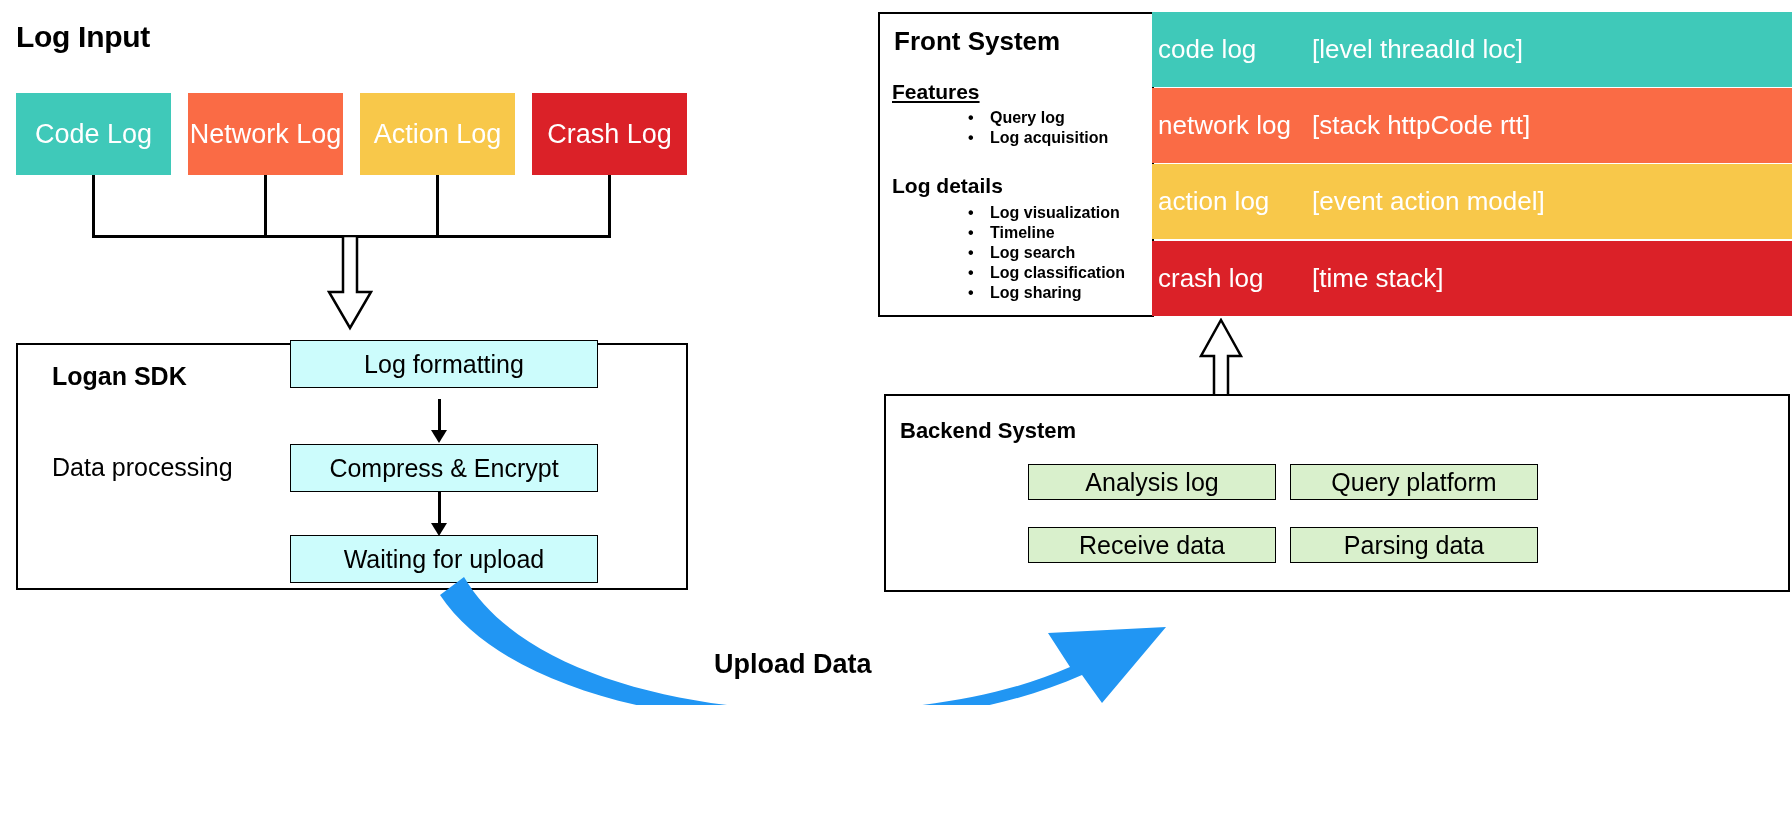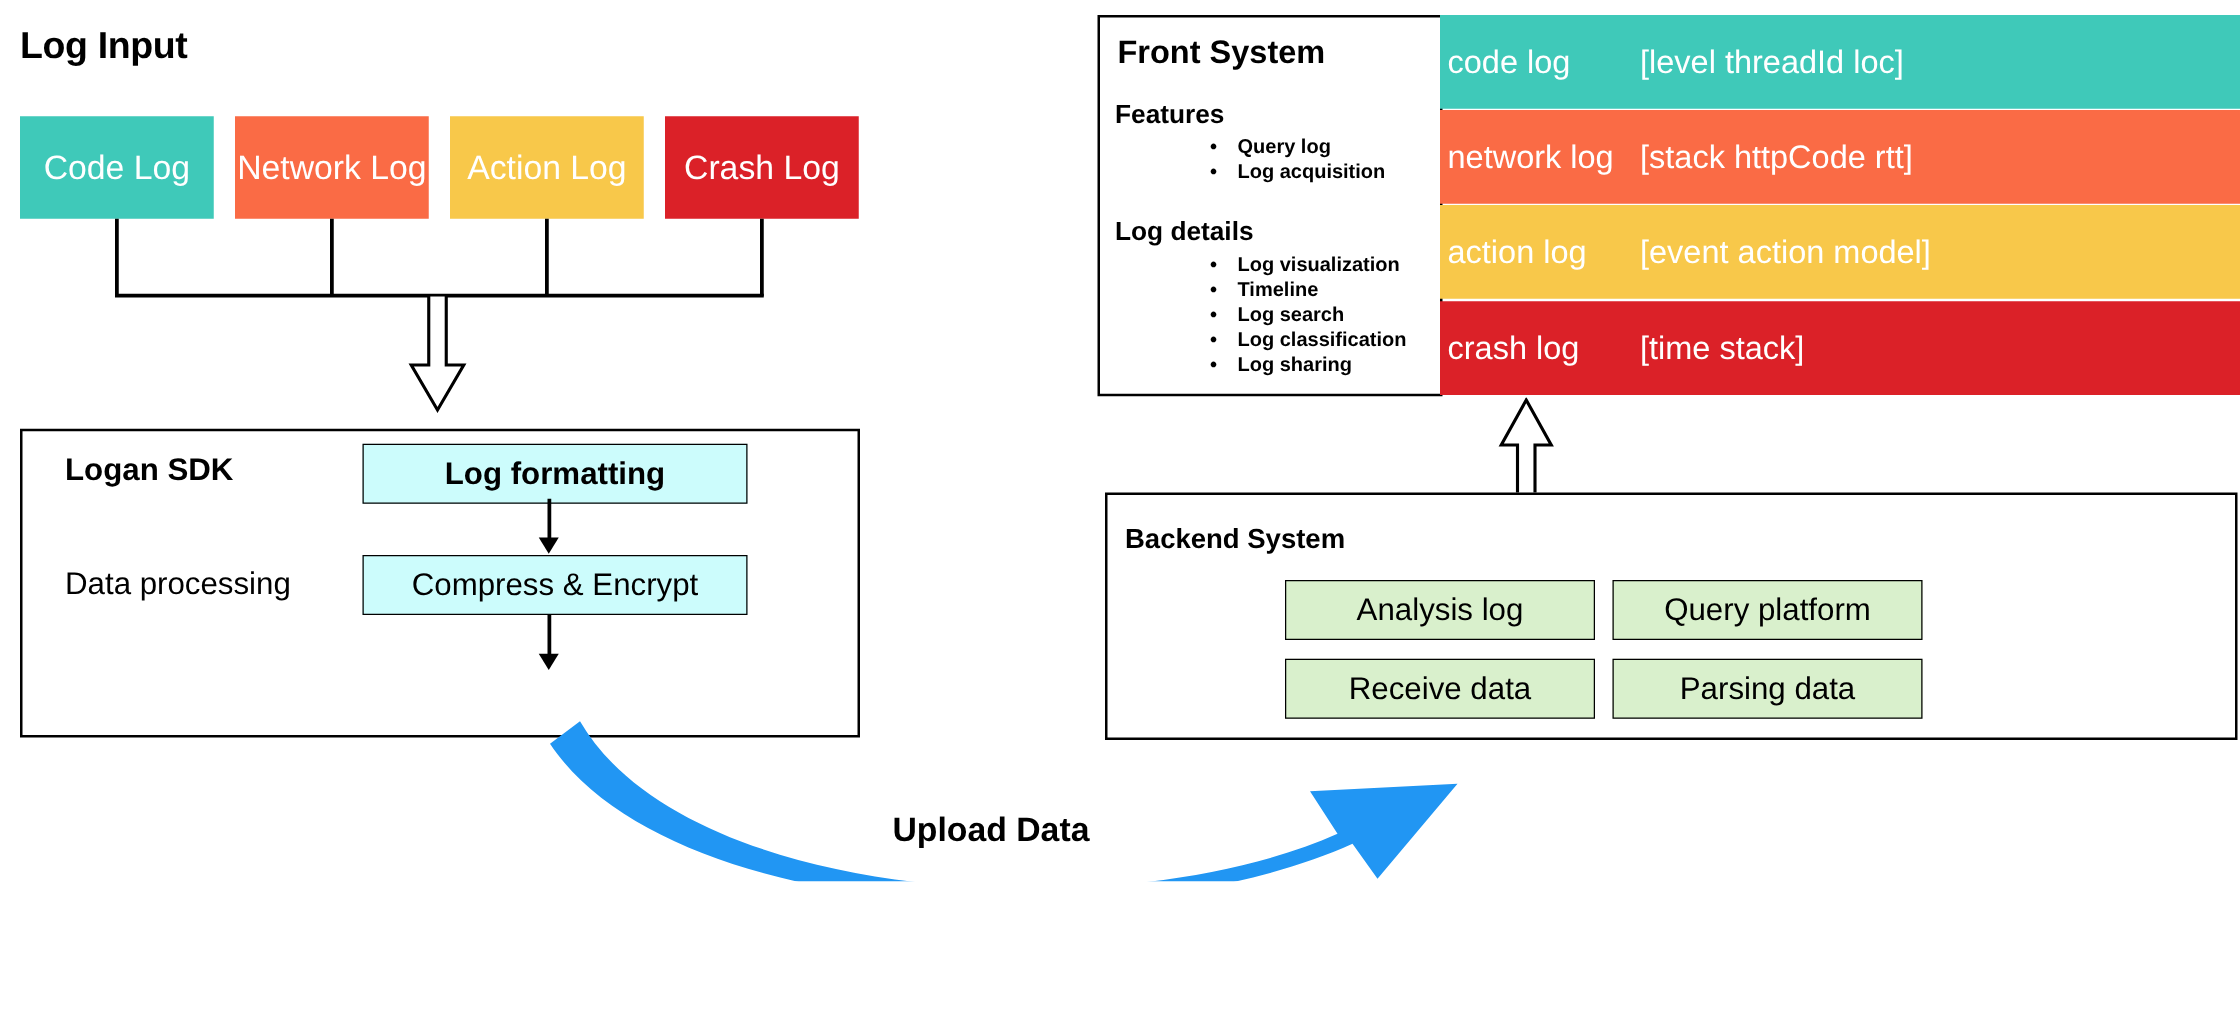--- a/index.html
+++ b/index.html
@@ -53,21 +53,21 @@
   #logan-subtitle {
     left: 52px; top: 453px;
     font-size: 25px; font-weight: 400; color: #000;
   }
   .sdk-box {
     display: flex; align-items: center; justify-content: center;
     background: #CCFCFC; border: 1.5px solid #000;
     font-size: 25px; color: #000; height: 48px; width: 308px;
     left: 290px;
   }
-  #sdk-box-0 { top: 355px; font-weight: bold; }
+  #sdk-box-0 { top: 340px; }
   #sdk-box-1 { top: 444px; }
   #sdk-box-2 { top: 535px; }
 
   .sdk-conn { left: 438px; width: 3px; background: #000; }
   #sdk-conn-0 { top: 399px; height: 33px; }
   #sdk-conn-1 { top: 492px; height: 33px; }
   .sdk-head {
     left: 431px; width: 0; height: 0;
     border-left: 8.5px solid transparent;
     border-right: 8.5px solid transparent;
@@ -81,21 +81,21 @@
     left: 878px; top: 12px; width: 276px; height: 305px;
     border: 2px solid #000; background: #fff;
   }
   #front-title {
     left: 894px; top: 26px;
     font-size: 26px; font-weight: bold; color: #000;
   }
   .front-head {
     font-size: 21px; font-weight: bold; color: #000;
   }
-  #front-head-features { left: 892px; top: 80px; }
+  #front-head-features { left: 892px; top: 80px; text-decoration: underline; }
   #front-head-details  { left: 892px; top: 174px; }
   .front-list { list-style: none; }
   #front-list-features { left: 968px; top: 108px; }
   #front-list-details  { left: 968px; top: 203px; }
   .front-list li {
     position: relative; padding-left: 22px;
     font-size: 16px; font-weight: bold; color: #000;
     line-height: 20px; white-space: nowrap;
   }
   .front-list li::before {
@@ -125,21 +125,21 @@
     border: 2px solid #000; background: #fff;
   }
   #backend-title {
     left: 900px; top: 418px;
     font-size: 22px; font-weight: bold; color: #000;
   }
   .backend-box {
     display: flex; align-items: center; justify-content: center;
     background: #D9F0CC; border: 1.5px solid #000;
     font-size: 25px; color: #000;
-    width: 248px; height: 48px;
+    width: 248px; height: 36px;
   }
   #backend-box-0 { left: 1028px; top: 464px; }
   #backend-box-1 { left: 1290px; top: 464px; }
   #backend-box-2 { left: 1028px; top: 527px; }
   #backend-box-3 { left: 1290px; top: 527px; }
 
   
   #upload-arrow { left: 430px; top: 575px; width: 740px; height: 130px; }
   #upload-label {
     left: 714px; top: 649px;
@@ -185,20 +185,23 @@
   </div>
   <div class="abs sdk-conn" id="sdk-conn-0"></div>
   <div class="abs sdk-head" id="sdk-head-0"></div>
 
   <div class="abs sdk-box" id="sdk-box-1">
     <span>Compress &amp; Encrypt</span>
   </div>
   <div class="abs sdk-conn" id="sdk-conn-1"></div>
   <div class="abs sdk-head" id="sdk-head-1"></div>
 
+  <div class="abs sdk-box" id="sdk-box-2">
+    <span>Waiting for upload</span>
+  </div>
 
   <div class="abs" id="front-panel"></div>
   <div class="abs" id="front-title">Front System</div>
 
   <div class="abs front-head" id="front-head-features">Features</div>
   <ul class="abs front-list" id="front-list-features">
     <li>Query log</li>
     <li>Log acquisition</li>
   </ul>
 

